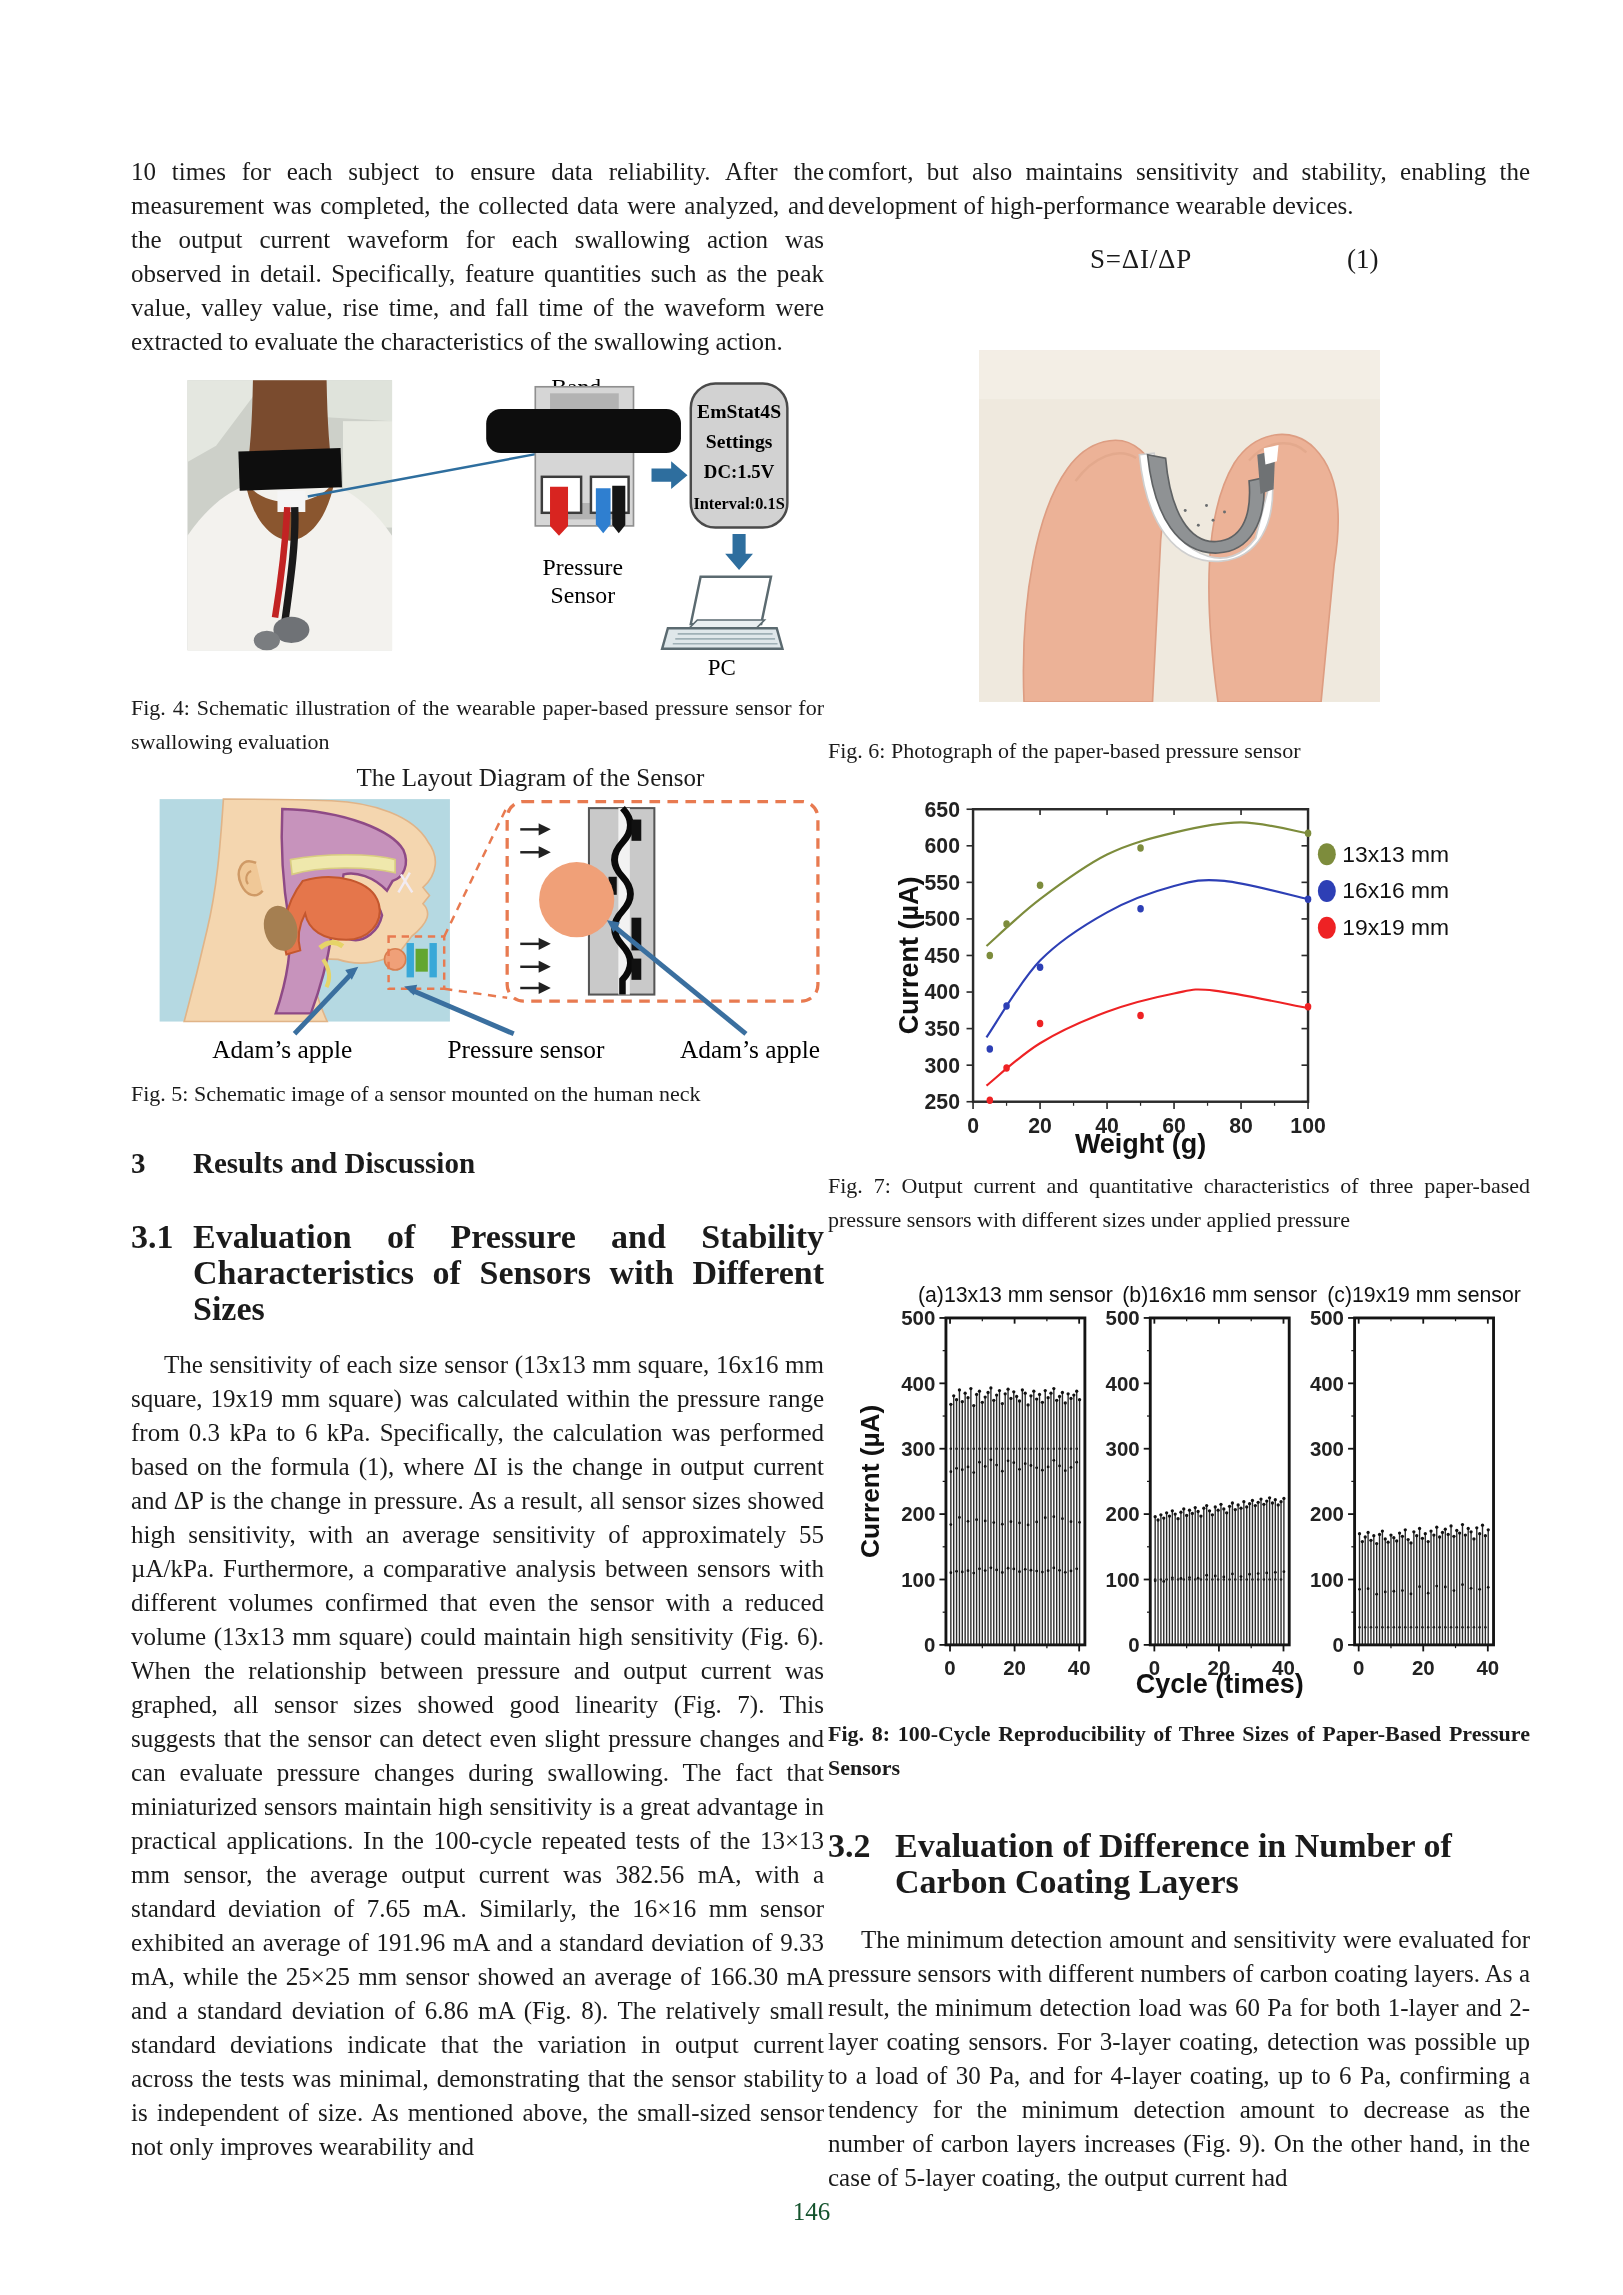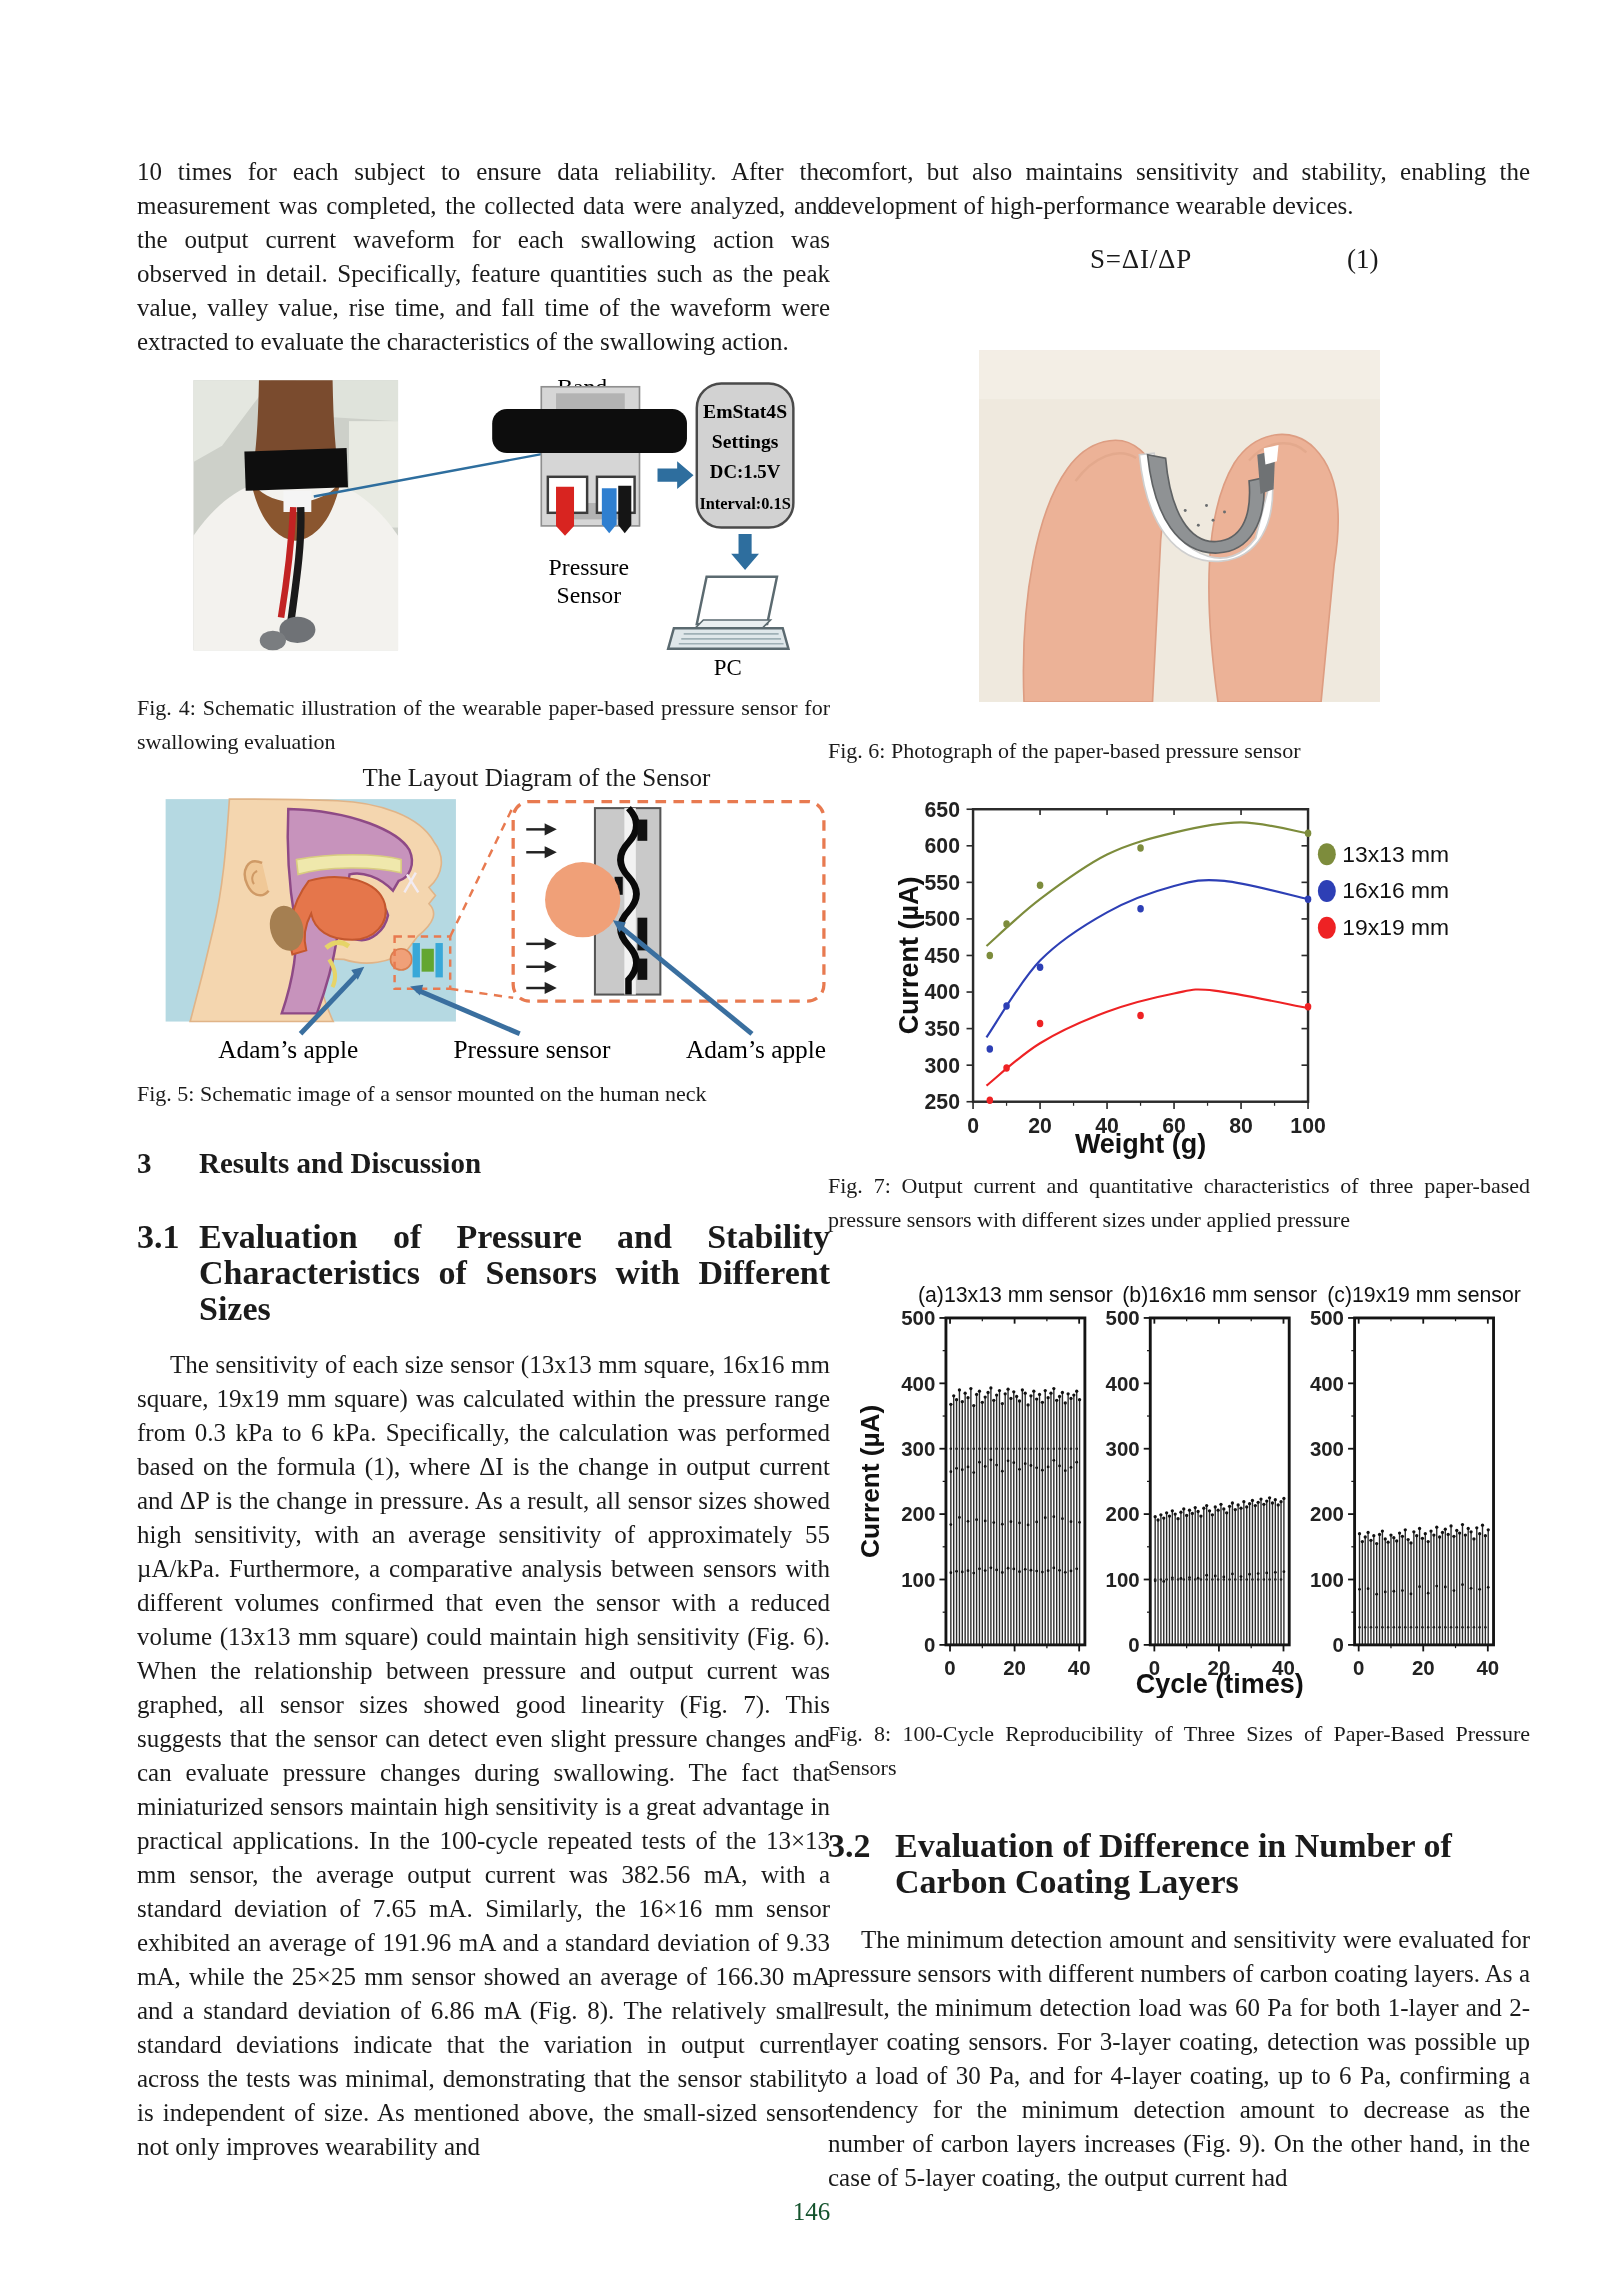--- a/index.html
+++ b/index.html
@@ -1,19 +1,19 @@
 <!DOCTYPE html>
 <html style="font-size:13px"><head>
 <meta charset="utf-8">
 <style>
   html,body{margin:0;padding:0;background:#888;}
   .page{position:relative;width:1623px;height:2295px;background:#ffffff;overflow:hidden;
         font-family:"Liberation Serif",serif;color:#1b1b1b;}
   .col{position:absolute;top:155px;}
-  .col-left{left:137px;width:693px;}
+  .col-left{left:131px;width:693px;}
   .col-right{left:828px;width:702px;}
   .para{font-size:25px;line-height:34px;text-align:justify;text-justify:inter-word;margin:0;}
   .indent{text-indent:33px;}
   .caption{font-size:22px;line-height:34px;text-align:justify;margin:0;}
   .caption.single{text-align:left;}
   .fig{text-align:center;}
   .heading{display:flex;font-weight:bold;font-size:34px;line-height:36px;}
   .heading .h-num{flex:none;width:62px;}
   .heading .h-title{flex:1;text-align:left;}
   .formula-row{display:flex;font-size:27px;margin-top:21px;}
@@ -816,21 +816,21 @@
           <circle cx="730" cy="433.4" r="1.6" fill="#222"></circle>
           <circle cx="737" cy="433.4" r="1.6" fill="#222"></circle>
           <circle cx="744" cy="433.4" r="1.6" fill="#222"></circle>
           <circle cx="751" cy="433.4" r="1.6" fill="#222"></circle>
           <circle cx="758" cy="433.4" r="1.6" fill="#222"></circle>
           <circle cx="765" cy="433.4" r="1.6" fill="#222"></circle>
           <circle cx="772" cy="433.4" r="1.6" fill="#222"></circle>
           <text x="30" y="255" font-size="32" font-weight="bold" text-anchor="middle" transform="rotate(-90 30 255)" fill="#111">Current (µA)</text>
           <text x="447" y="514" font-size="33" font-weight="bold" text-anchor="middle" fill="#111">Cycle (times)</text>
         </svg></div>
-    <p class="caption" style="margin-top:14.7px;">Fig. 8: 100-Cycle Reproducibility of Three Sizes of Paper-Based Pressure Sensors</p>
+    <p class="caption" style="margin-top:14.7px;font-weight:bold;">Fig. 8: 100-Cycle Reproducibility of Three Sizes of Paper-Based Pressure Sensors</p>
 
     <div class="heading" style="margin-top:43px;">
       <div class="h-num" style="width:67px;">3.2</div>
       <div class="h-title">Evaluation of Difference in Number of Carbon Coating Layers</div>
     </div>
 
     <p class="para indent" style="margin-top:23px;">The minimum detection amount and sensitivity were evaluated for pressure sensors with different numbers of carbon coating layers. As a result, the minimum detection load was 60 Pa for both 1-layer and 2-layer coating sensors. For 3-layer coating, detection was possible up to a load of 30 Pa, and for 4-layer coating, up to 6 Pa, confirming a tendency for the minimum detection amount to decrease as the number of carbon layers increases (Fig. 9). On the other hand, in the case of 5-layer coating, the output current had</p>
   </div>
 
   <div class="page-num">146</div>

